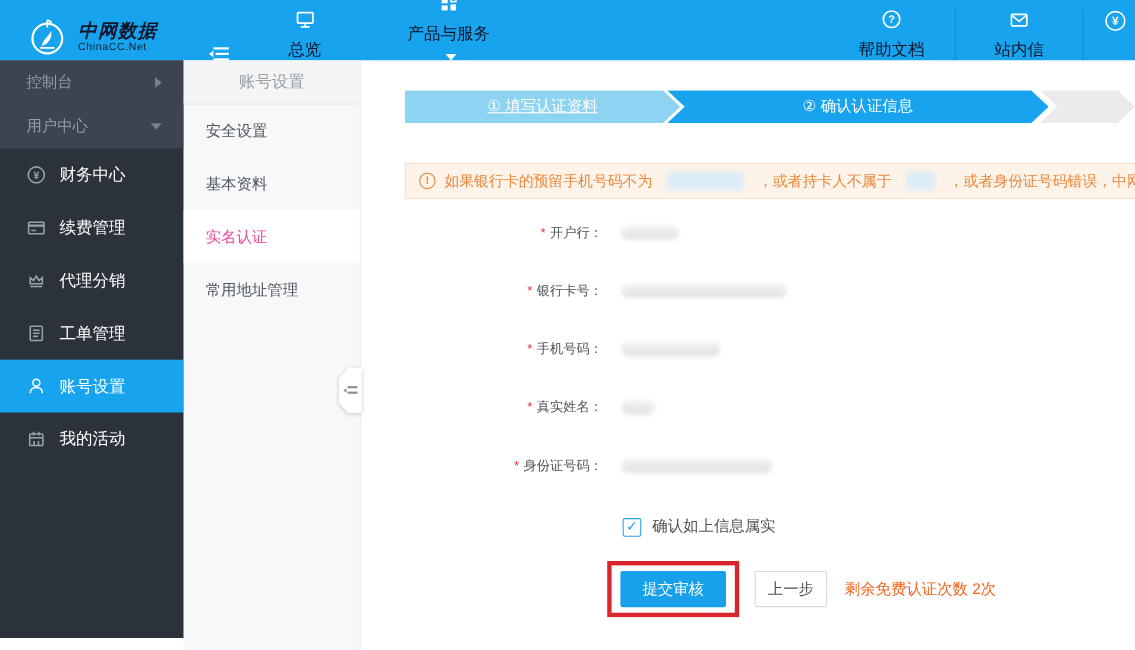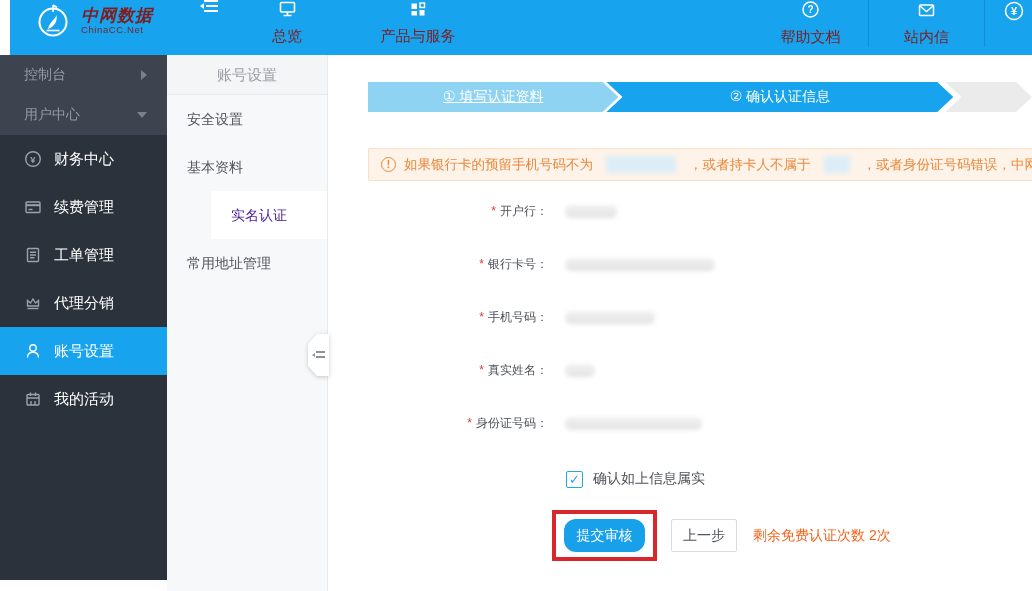--- a/index.html
+++ b/index.html
@@ -1,22 +1,22 @@
 <!DOCTYPE html>
 <html><head>
 <meta charset="utf-8">
 <style>
   * { margin:0; padding:0; box-sizing:border-box; }
   html,body { width:1032px; height:591px; overflow:hidden; background:#fff;
     font-family:"Liberation Sans","DejaVu Sans",sans-serif; }
   .app { position:relative; width:1032px; height:591px; overflow:hidden; background:#fff; }
 
   
-  .topbar { position:absolute; top:0; left:10px; right:0; height:55px; background:#18a3ef;
-    display:flex; align-items:flex-start; color:#7f1d1d; }
+  .topbar { position:absolute; top:0; left:0; right:0; height:55px; background:#18a3ef;
+    display:flex; align-items:flex-end; color:#0f172a; }
   .brand { width:167px; display:flex; align-items:center; justify-content:center; gap:9px; }
   .brand-text { display:flex; flex-direction:column; line-height:1.05; }
   .brand-name { font-size:17px; font-weight:bold; font-style:italic; letter-spacing:1px; }
   .brand-domain { font-size:9.5px; letter-spacing:.6px; opacity:.95; }
   .tb-sep { width:1px; background:rgba(0,80,130,.25); margin:0; }
   .tb-item { display:flex; align-items:center; justify-content:center; gap:9px;
     font-size:15px; cursor:pointer;flex-direction:column; }
   .tb-collapse { width:62px; }
   .tb-overview { width:92px; }
   .tb-products { width:168px; }
@@ -48,21 +48,21 @@
   .side-item svg text { fill:#9aa2ab; stroke:none; }
   .side-item.active { background:#18a3ef; }
   .side-item.active svg { stroke:#fff; }
 
   
   .subnav { position:absolute; left:167px; top:55px; bottom:0; width:161px;
     background:#f6f8f9; border-right:1px solid #e7e9eb; }
   .subnav-title { height:40px; line-height:40px; text-align:center; color:#9aa0a6; font-size:15px;
     background:#f3f5f6; border-bottom:1px solid #e8eaec; }
   .subnav-item { height:48px; line-height:48px; padding-left:20px; font-size:14px; color:#50565d; cursor:pointer; }
-  .subnav-item.active { background:#fff; color:#4c1d95;margin-left:44px; }
+  .subnav-item.active { background:#fff; color:#ec4899; }
 
   
   .handle-wrap { position:absolute; left:308px; top:334px; filter:drop-shadow(0 1px 2px rgba(0,0,0,.2)); z-index:5; }
   .handle { width:21px; height:42px; background:#fff;
     clip-path:polygon(100% 0,100% 100%,42% 100%,0 76%,0 24%,42% 0);
     display:flex; align-items:center; justify-content:center; cursor:pointer; }
   .handle-icon { position:relative; width:12px; height:8px; }
   .handle-icon i { position:absolute; right:0; width:9px; height:2px; background:#8a9096; display:block; }
   .handle-icon i:nth-child(1){ top:0; } .handle-icon i:nth-child(2){ top:5px; }
   .handle-icon:before { content:""; position:absolute; left:-1px; top:2px; width:0; height:0;
@@ -99,22 +99,22 @@
   .b0{width:52px;} .b1{width:150px;} .b2{width:90px;} .b3{width:30px;} .b4{width:137px;}
 
   .confirm-row { margin:20px 0 0 198px; display:flex; align-items:center; gap:10px;
     font-size:14px; color:#4d5257; }
   .checkbox { width:17px; height:17px; border:1px solid #29a3e8; border-radius:2px; background:#fff;
     color:#29a3e8; font-size:13px; font-weight:bold; display:flex; align-items:center;
     justify-content:center; cursor:pointer; }
 
   .btn-row { margin:22px 0 0 184px; display:flex; align-items:center; }
   .annot { border:4px solid #d9262c; padding:5px 8px; display:inline-flex; }
-  .btn-primary { width:81px; height:33px; background:#18a0ea; color:#fff; border:none;
-    font-size:14px; border-radius:12px; cursor:pointer; font-family:inherit; }
+  .btn-primary { width:96px; height:33px; background:#18a0ea; color:#fff; border:none;
+    font-size:14px; border-radius:2px; cursor:pointer; font-family:inherit; }
   .btn-back { width:66px; height:33px; background:#fff; border:1px solid #d9dcdf; color:#4d5257;
     font-size:14px; border-radius:2px; margin-left:14px; cursor:pointer; font-family:inherit; }
   .note { margin-left:16px; color:#f2641d; font-size:14px; }
 
   svg { display:block; }
 </style>
 </head>
 <body>
 
 <div class="app">
@@ -209,31 +209,31 @@
     <div class="side-item">
       <svg width="18" height="18" viewBox="0 0 18 18" fill="none" stroke-width="1.4">
         <rect x="2" y="4" width="14" height="10.5" rx="1"></rect>
         <path d="M2 7.2 L16 7.2" stroke-width="2"></path>
         <path d="M4.5 11.5 L8.5 11.5"></path>
       </svg>
       <span>续费管理</span>
     </div>
     <div class="side-item">
       <svg width="18" height="18" viewBox="0 0 18 18" fill="none" stroke-width="1.4">
+        <path d="M3.5 12 L3.5 6.5 L6.5 9 L9 5 L11.5 9 L14.5 6.5 L14.5 12 Z"></path>
+        <path d="M3.5 14.5 L14.5 14.5"></path>
+      </svg>
+      <span>代理分销</span>
+    </div>
+    <div class="side-item">
+      <svg width="18" height="18" viewBox="0 0 18 18" fill="none" stroke-width="1.4">
         <rect x="3.5" y="2.5" width="11" height="13" rx="1"></rect>
         <path d="M6 6.2 L12 6.2 M6 9 L12 9 M6 11.8 L10.5 11.8"></path>
       </svg>
       <span>工单管理</span>
-    </div>
-    <div class="side-item">
-      <svg width="18" height="18" viewBox="0 0 18 18" fill="none" stroke-width="1.4">
-        <path d="M3.5 12 L3.5 6.5 L6.5 9 L9 5 L11.5 9 L14.5 6.5 L14.5 12 Z"></path>
-        <path d="M3.5 14.5 L14.5 14.5"></path>
-      </svg>
-      <span>代理分销</span>
     </div>
     <div class="side-item active">
       <svg width="18" height="18" viewBox="0 0 18 18" fill="none" stroke-width="1.4">
         <circle cx="9" cy="6" r="3.2"></circle>
         <path d="M3.5 15.5 C3.5 11.9 5.9 10.2 9 10.2 C12.1 10.2 14.5 11.9 14.5 15.5"></path>
       </svg>
       <span>账号设置</span>
     </div>
     <div class="side-item">
       <svg width="18" height="18" viewBox="0 0 18 18" fill="none" stroke-width="1.4">

